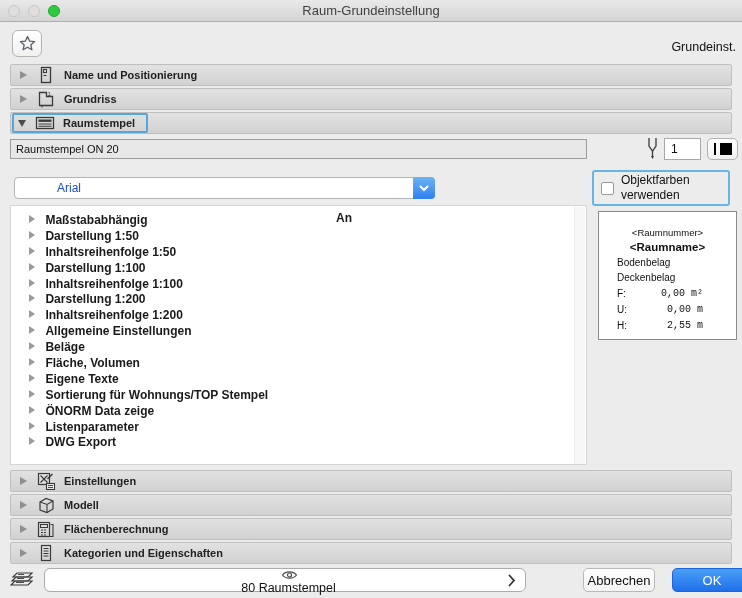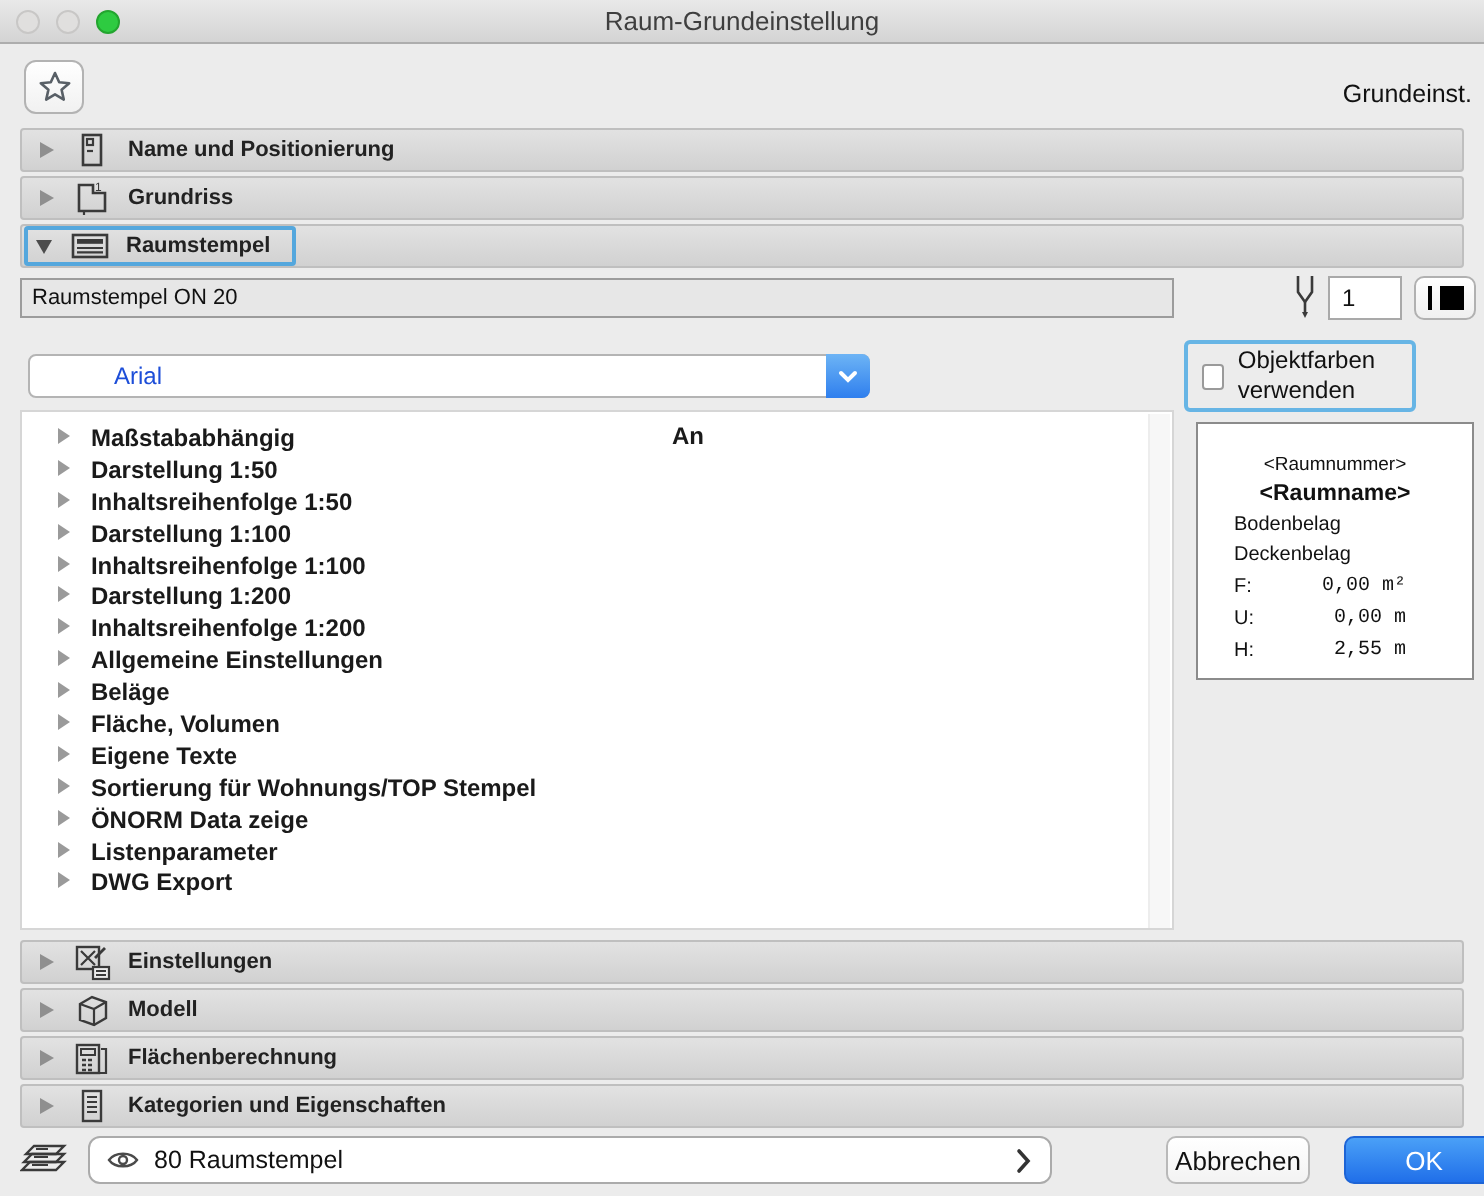--- a/index.html
+++ b/index.html
@@ -91,21 +91,21 @@
     display:flex; align-items:center; cursor:pointer;
   }
   .font-select .font-name { font-size:12px; color:#1d4ed8; padding-left:42px; }
   .font-select .dd-btn {
     position:absolute; right:-1px; top:-1px; width:22px; height:22px;
     background:linear-gradient(#6db4f5,#2f7fee);
     border-radius:0 4px 4px 0;
     display:flex; align-items:center; justify-content:center;
   }
   .obj-box {
-    position:absolute; left:592px; top:170px; width:116px; height:36px;
+    position:absolute; left:592px; top:170px; width:138px; height:36px;
     border:2px solid #67b5e5; border-radius:3px;
     display:flex; align-items:center;
   }
   .obj-box input[type="checkbox"] {
     appearance:none; -webkit-appearance:none;
     width:13px; height:13px; margin-left:7px;
     background:#fff; border:1px solid #9a9a9a; border-radius:2px; cursor:pointer;
   }
   .obj-box .obj-label {
     margin-left:7px; font-size:12px; color:#111; line-height:15px; width:108px;
@@ -150,21 +150,21 @@
   .pv-name   { margin-top:3px; font-size:11.5px; font-weight:bold; }
   .pv-line   { margin:4px 0 0 18px; font-size:10px; }
   .pv-metric { position:relative; margin:5px 0 0 18px; font-size:10px; height:11px; }
   .pv-metric .pv-val { position:absolute; left:22px; width:64px; text-align:right;font-family:Liberation Mono, monospace; }
 
   
   .layers-icon { position:absolute; left:10px; top:569px; }
   .selector {
     position:absolute; left:44px; top:568px; width:482px; height:24px;
     background:#fff; border:1px solid #ababab; border-radius:6px;
-    display:flex; align-items:center; cursor:pointer;
+    display:flex; align-items:center; cursor:pointer;flex-direction:column;
   }
   .selector .eye { margin-left:8px; }
   .selector .sel-label { margin-left:7px; font-size:12.5px; color:#111; }
   .selector .chev { position:absolute; right:9px; top:5px; }
   .btn {
     position:absolute; top:568px; height:24px; border-radius:5px;
     font-family:inherit; font-size:13px; cursor:pointer;
     display:flex; align-items:center; justify-content:center;margin-left:15px;
   }
   .btn-cancel {

